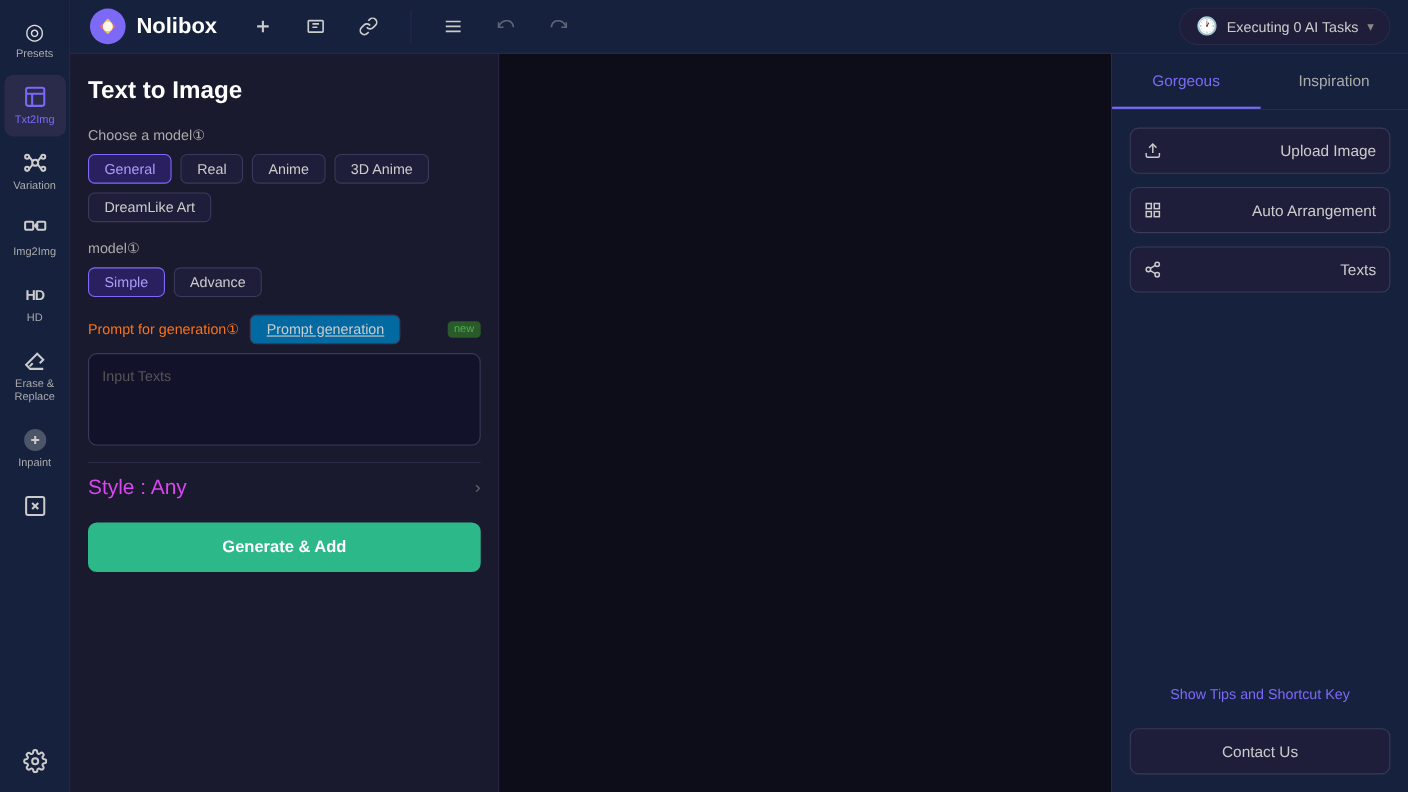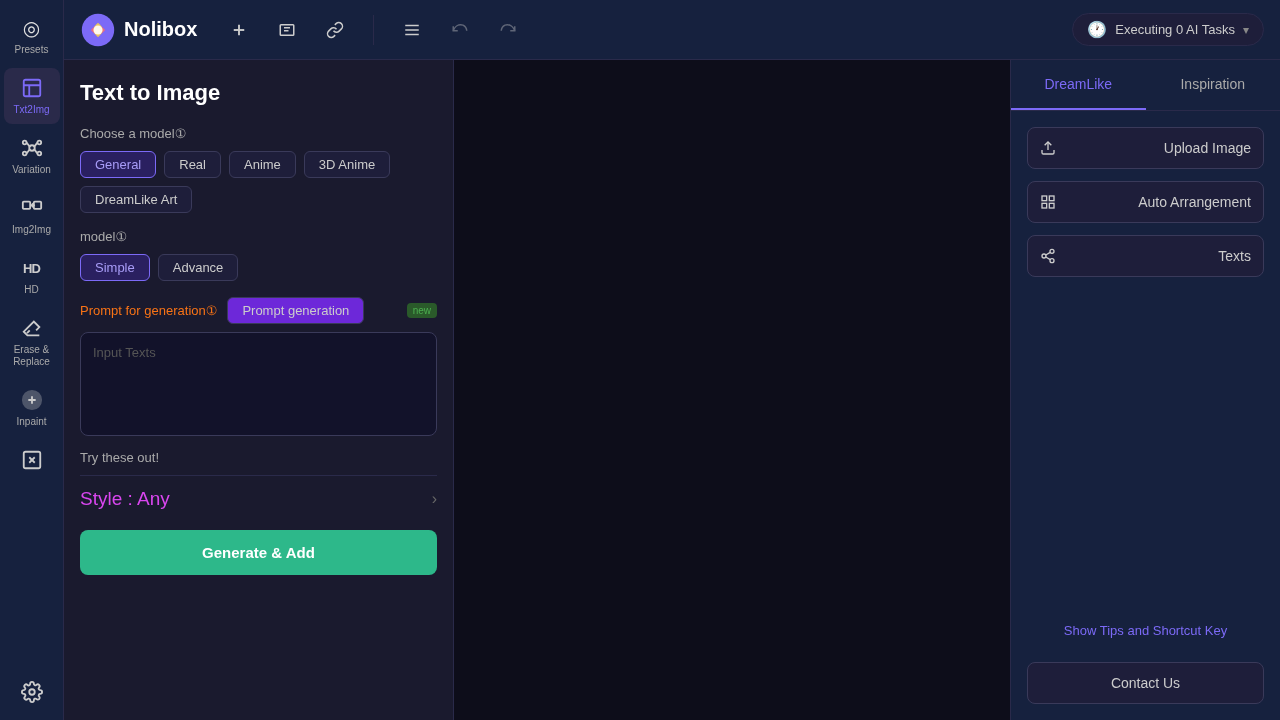--- a/index.html
+++ b/index.html
@@ -55,21 +55,21 @@
 
     
     .main {
       flex: 1;
       display: flex;
       flex-direction: column;
     }
 
     
     .topbar {
-      height: 60px;
+      height: 49px;
       background: #16213e;
       display: flex;
       align-items: center;
       padding: 0 16px;
       border-bottom: 1px solid #2a2a4a;
       gap: 12px;
     }
     .logo-area {
       display: flex;
       align-items: center;
@@ -194,32 +194,33 @@
       padding: 2px 6px;
       border-radius: 4px;
       margin-left: auto;
     }
     .prompt-gen-btn {
       padding: 5px 14px;
       border-radius: 6px;
       font-size: 13px;
       cursor: pointer;
       border: 1px solid #3a3a5a;
-      background: #6d28d9;
-      color: #ccc;
+      background: #0369a1;
+      color: #ccc;
+      text-decoration: underline;
     }
 
     .prompt-new-wrapper {
       position: relative;
       margin-bottom: 10px;
     }
 
     .text-area {
       width: 100%;
-      height: 104px;
+      height: 84px;
       background: #12122a;
       border: 1px solid #3a3a5a;
       border-radius: 8px;
       color: #666;
       font-size: 13px;
       padding: 12px;
       resize: none;
       outline: none;
       font-family: inherit;
     }
@@ -524,36 +525,35 @@
 
       <div class="prompt-new-wrapper">
         <div style="display:flex;align-items:center;gap:10px;margin-bottom:8px;">
           <span class="prompt-label">Prompt for generation①</span>
           <button class="prompt-gen-btn">Prompt generation</button>
           <span class="new-badge">new</span>
         </div>
         <textarea class="text-area" placeholder="Input Texts" style=""></textarea>
       </div>
 
-      <div class="try-these-label">Try these out!</div>
 
       <div class="style-row">
         <span class="style-label">Style : Any</span>
         <span class="style-chevron">›</span>
       </div>
 
       <button class="generate-btn">Generate &amp; Add</button>
     </div>
 
     <div class="canvas-area">
     </div>
 
     <div class="right-panel">
       <div class="right-tabs">
-        <div class="right-tab active">DreamLike</div>
+        <div class="right-tab active">Gorgeous</div>
         <div class="right-tab">Inspiration</div>
       </div>
       <div class="right-content">
         <button class="right-btn">
           <svg width="16" height="16" viewBox="0 0 24 24" fill="none" stroke="currentColor" stroke-width="2">
             <path d="M21 15v4a2 2 0 01-2 2H5a2 2 0 01-2-2v-4"></path>
               <polyline points="17 8 12 3 7 8"></polyline>
               <line x1="12" y1="3" x2="12" y2="15"></line>
           </svg>
           <span>Upload Image</span>

